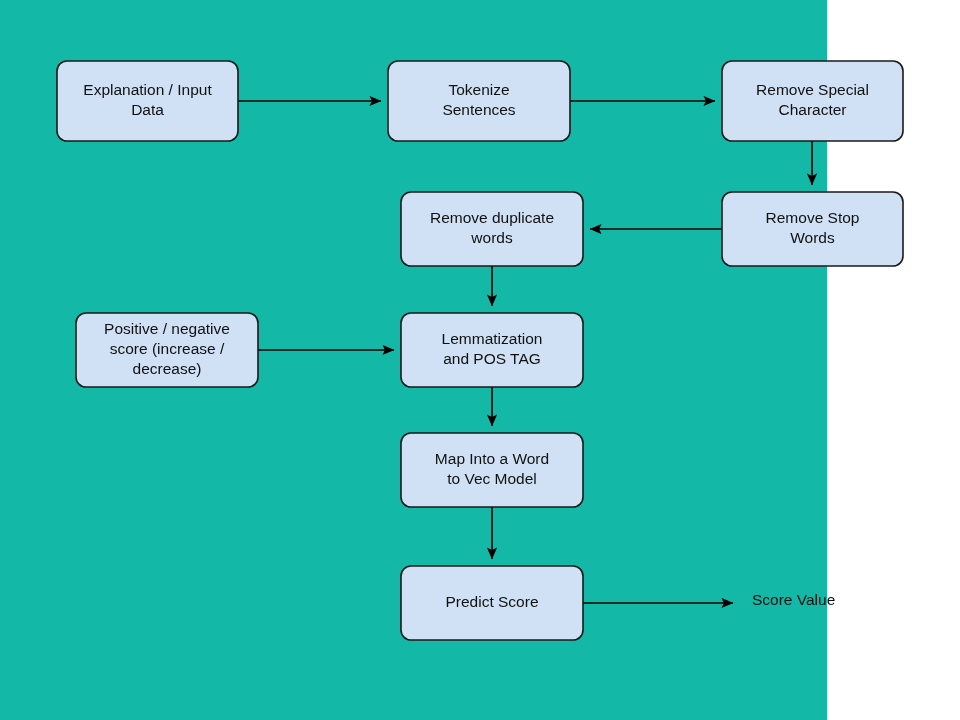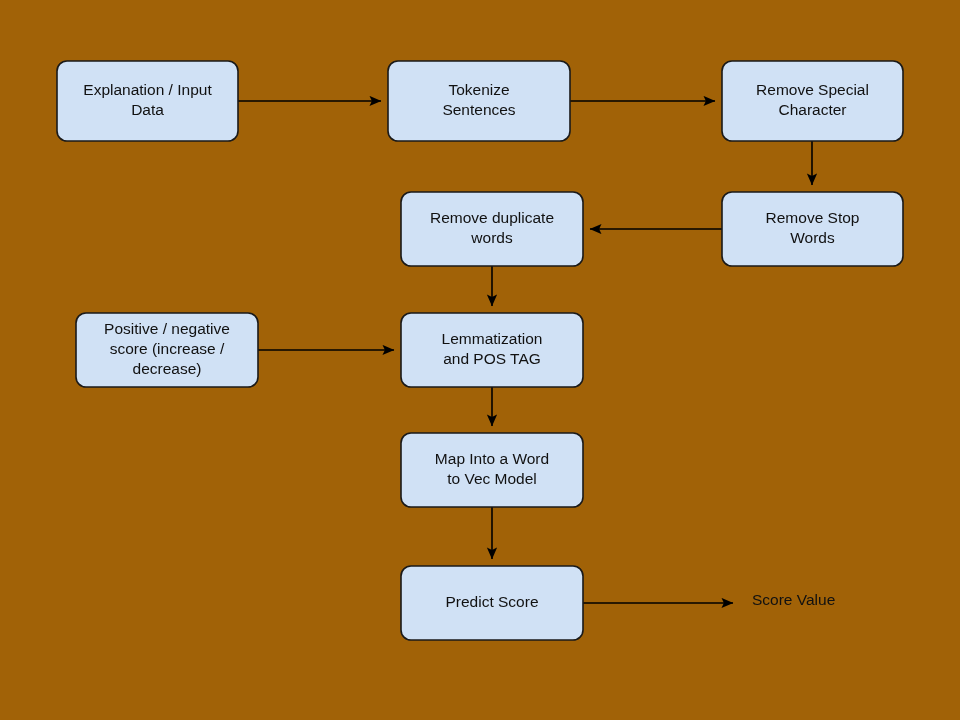--- a/index.html
+++ b/index.html
@@ -9,23 +9,23 @@
     background: #ffffff;
   }
   body {
     width: 960px;
     height: 720px;
     font-family: "Liberation Sans", sans-serif;
     overflow: hidden;
   }
   #diagram-root {
     position: relative;
-    width: 960px;
+    width: 827px;
     height: 720px;
-    background: #a16207;
+    background: #14b8a6;
   }
   svg.flow-canvas {
     display: block;
     width: 960px;
     height: 720px;
   }
   .node-shape {
     fill: #d0e1f5;
     stroke: #1a1a1a;
     stroke-width: 1.6;

